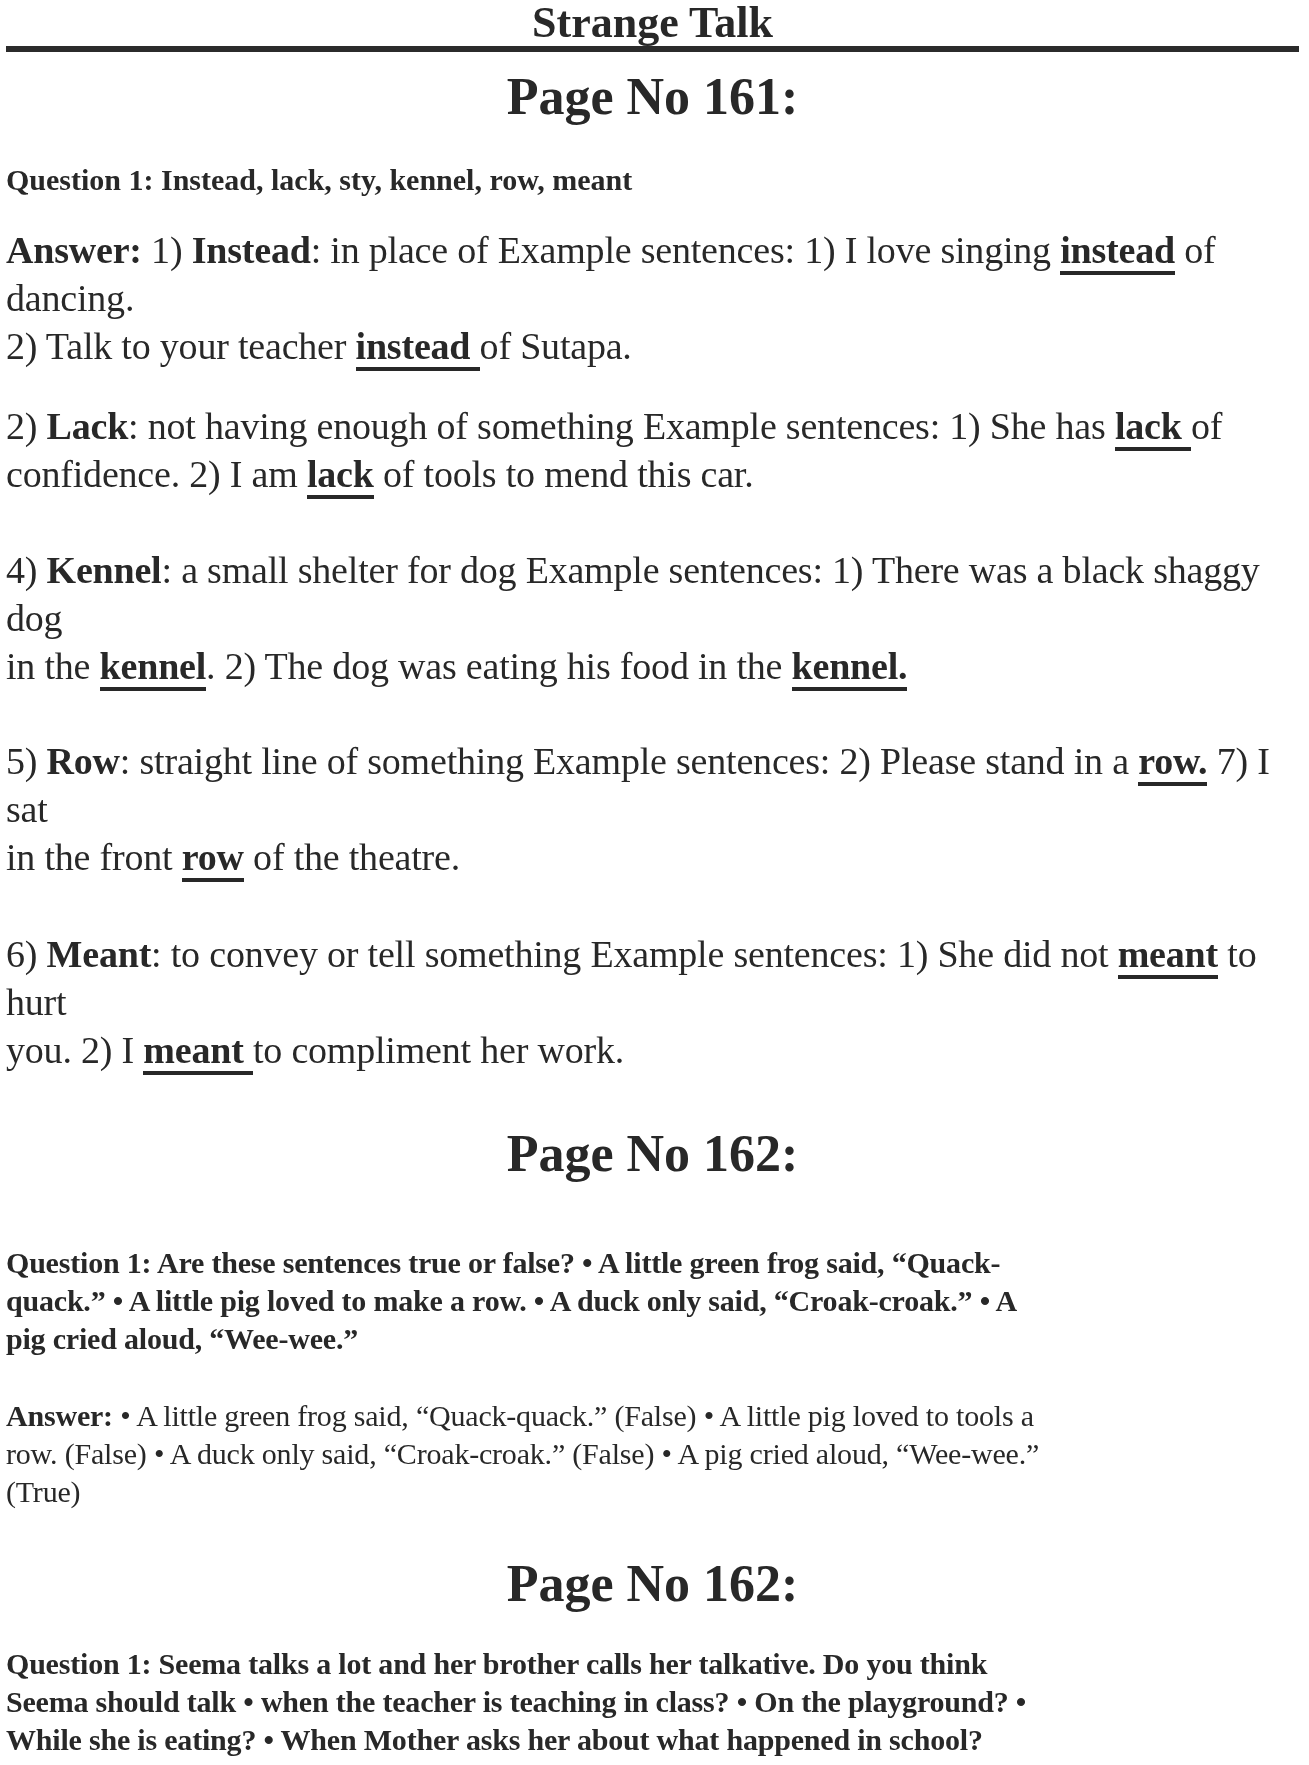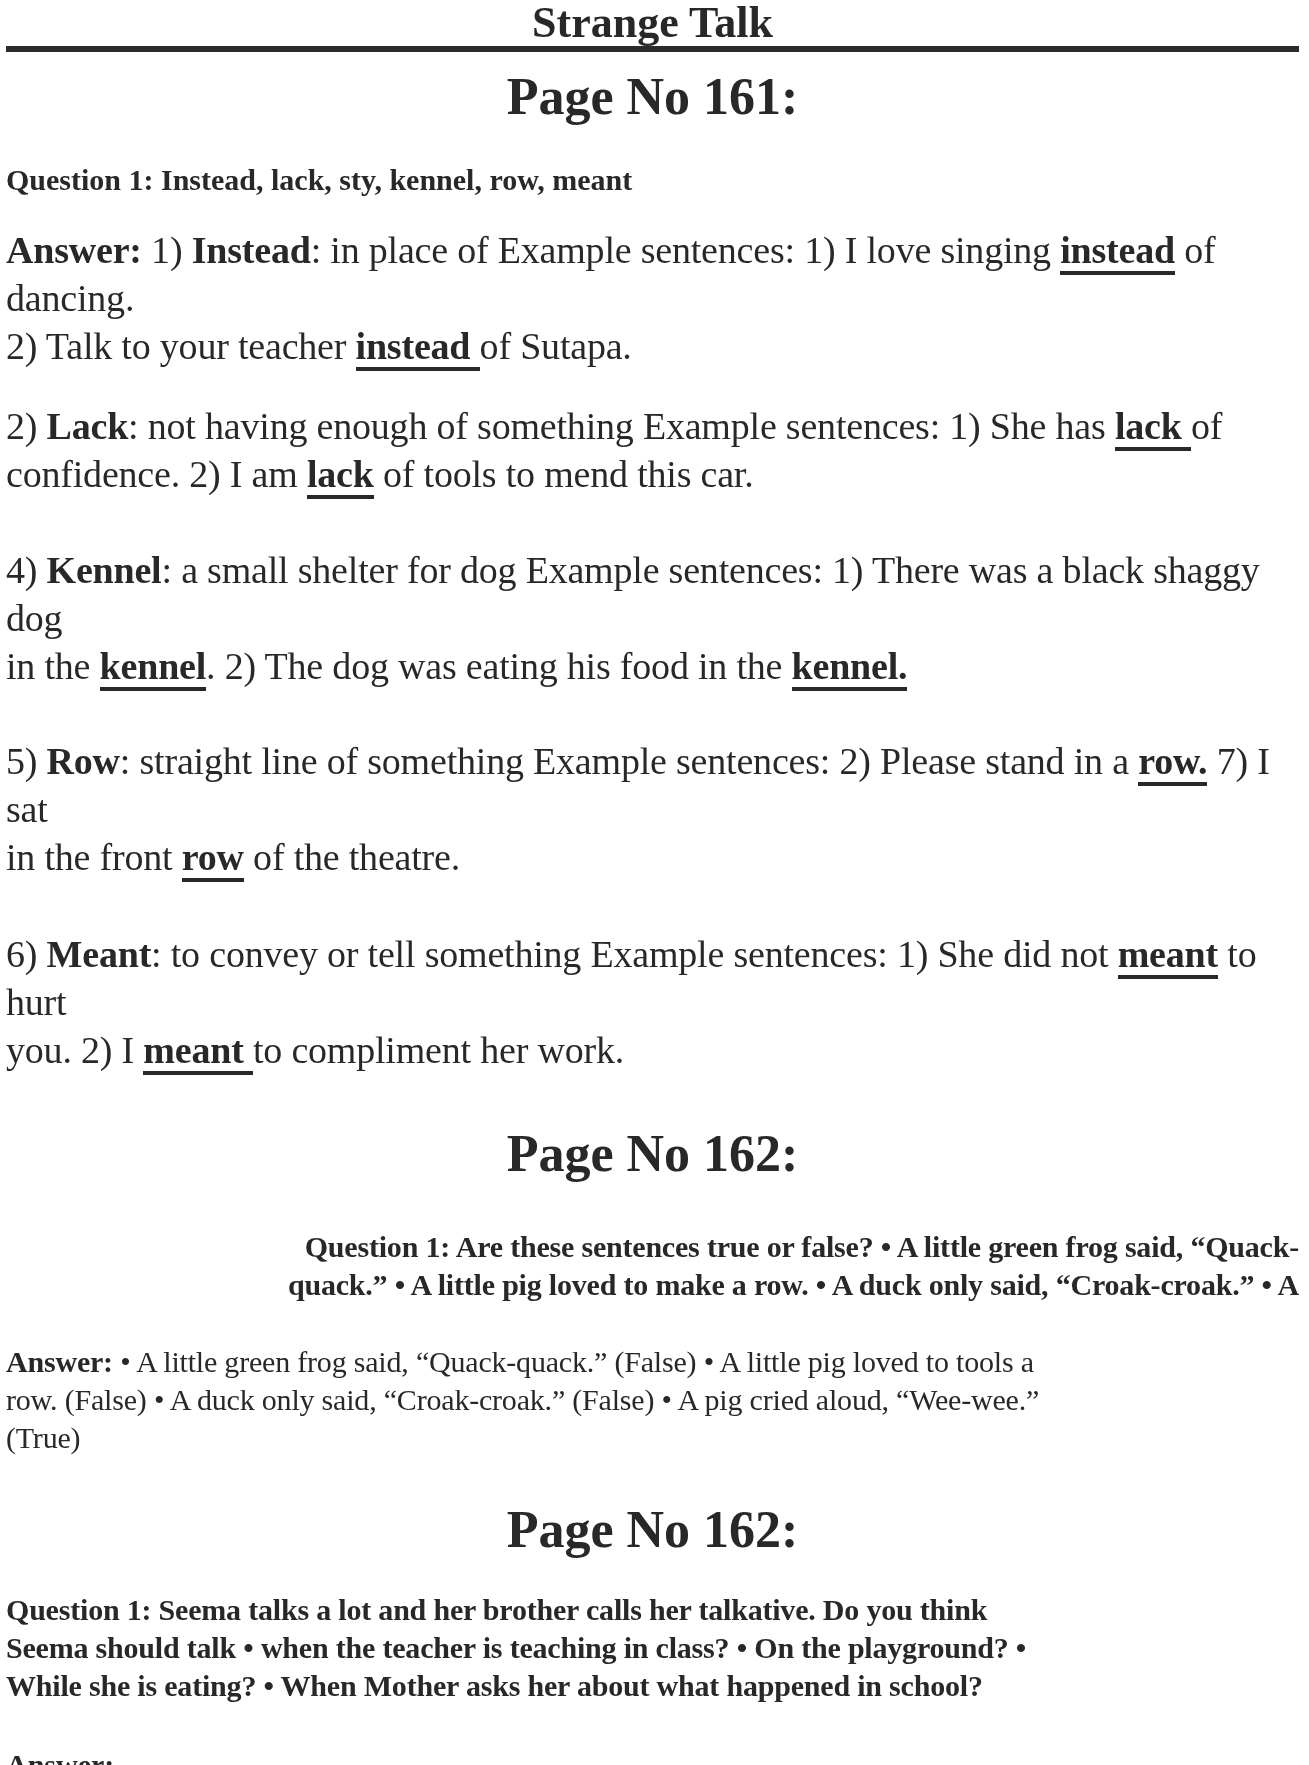--- a/index.html
+++ b/index.html
@@ -55,21 +55,21 @@
   
   .mt-h161 { margin-top: 23px; }
   .mt-q1   { margin-top: 43px; }
   .mt-d1   { margin-top: 28px; }
   .mt-d2   { margin-top: 32px; }
   .mt-d3   { margin-top: 45px; }
   .mt-d4   { margin-top: 48px; }
   .mt-d5   { margin-top: 47px; }
   .mt-d6   { margin-top: 49px; }
   .mt-h162a{ margin-top: 58px; }
-  .mt-qtf  { margin-top: 52px; text-align: right; }
+  .mt-qtf  { margin-top: 68px; }
   .mt-atf  { margin-top: 39px; }
   .mt-h162b{ margin-top: 51px; }
   .mt-qs   { margin-top: 39px; }
   .mt-ans  { margin-top: 42px; }
 </style>
 </head>
 <body>
 
 <div class="doc">
 
@@ -87,21 +87,21 @@
 
 
   <p class="def mt-d4"><span>4) </span><span class="b">Kennel</span><span>: a small shelter for dog Example sentences: 1) There was a black shaggy dog</span><br><span>in the </span><span class="b u">kennel</span><span>. 2) The dog was eating his food in the </span><span class="b u">kennel.</span></p>
 
   <p class="def mt-d5"><span>5) </span><span class="b">Row</span><span>: straight line of something Example sentences: 2) Please stand in a </span><span class="b u">row.</span><span> 7) I sat</span><br><span>in the front </span><span class="b u">row</span><span> of the theatre.</span></p>
 
   <p class="def mt-d6"><span>6) </span><span class="b">Meant</span><span>: to convey or tell something Example sentences: 1) She did not </span><span class="b u">meant</span><span> to hurt</span><br><span>you. 2) I </span><span class="b u">meant </span><span>to compliment her work.</span></p>
 
   <h2 class="h-page mt-h162a">Page No 162:</h2>
 
-  <p class="qa bold-block mt-qtf"><span class="b">Question 1: Are these sentences true or false? • A little green frog said, “Quack-</span><br><span class="b">quack.” • A little pig loved to make a row. • A duck only said, “Croak-croak.” • A</span><br></p>
+  <p class="qa bold-block mt-qtf"><span class="b">Question 1: Are these sentences true or false? • A little green frog said, “Quack-</span><br><span class="b">quack.” • A little pig loved to make a row. • A duck only said, “Croak-croak.” • A</span><br><span class="b">pig cried aloud, “Wee-wee.”</span></p>
 
   <p class="qa mt-atf"><span class="b">Answer:</span><span> • A little green frog said, “Quack-quack.” (False) • A little pig loved to tools a</span><br><span>row. (False) • A duck only said, “Croak-croak.” (False) • A pig cried aloud, “Wee-wee.”</span><br><span>(True)</span></p>
 
   <h2 class="h-page mt-h162b">Page No 162:</h2>
 
   <p class="qa bold-block mt-qs"><span class="b">Question 1: Seema talks a lot and her brother calls her talkative. Do you think</span><br><span class="b">Seema should talk • when the teacher is teaching in class? • On the playground? •</span><br><span class="b">While she is eating? • When Mother asks her about what happened in school?</span></p>
 
   <p class="q mt-ans"><span class="b">Answer:</span></p>
 
 </div>

